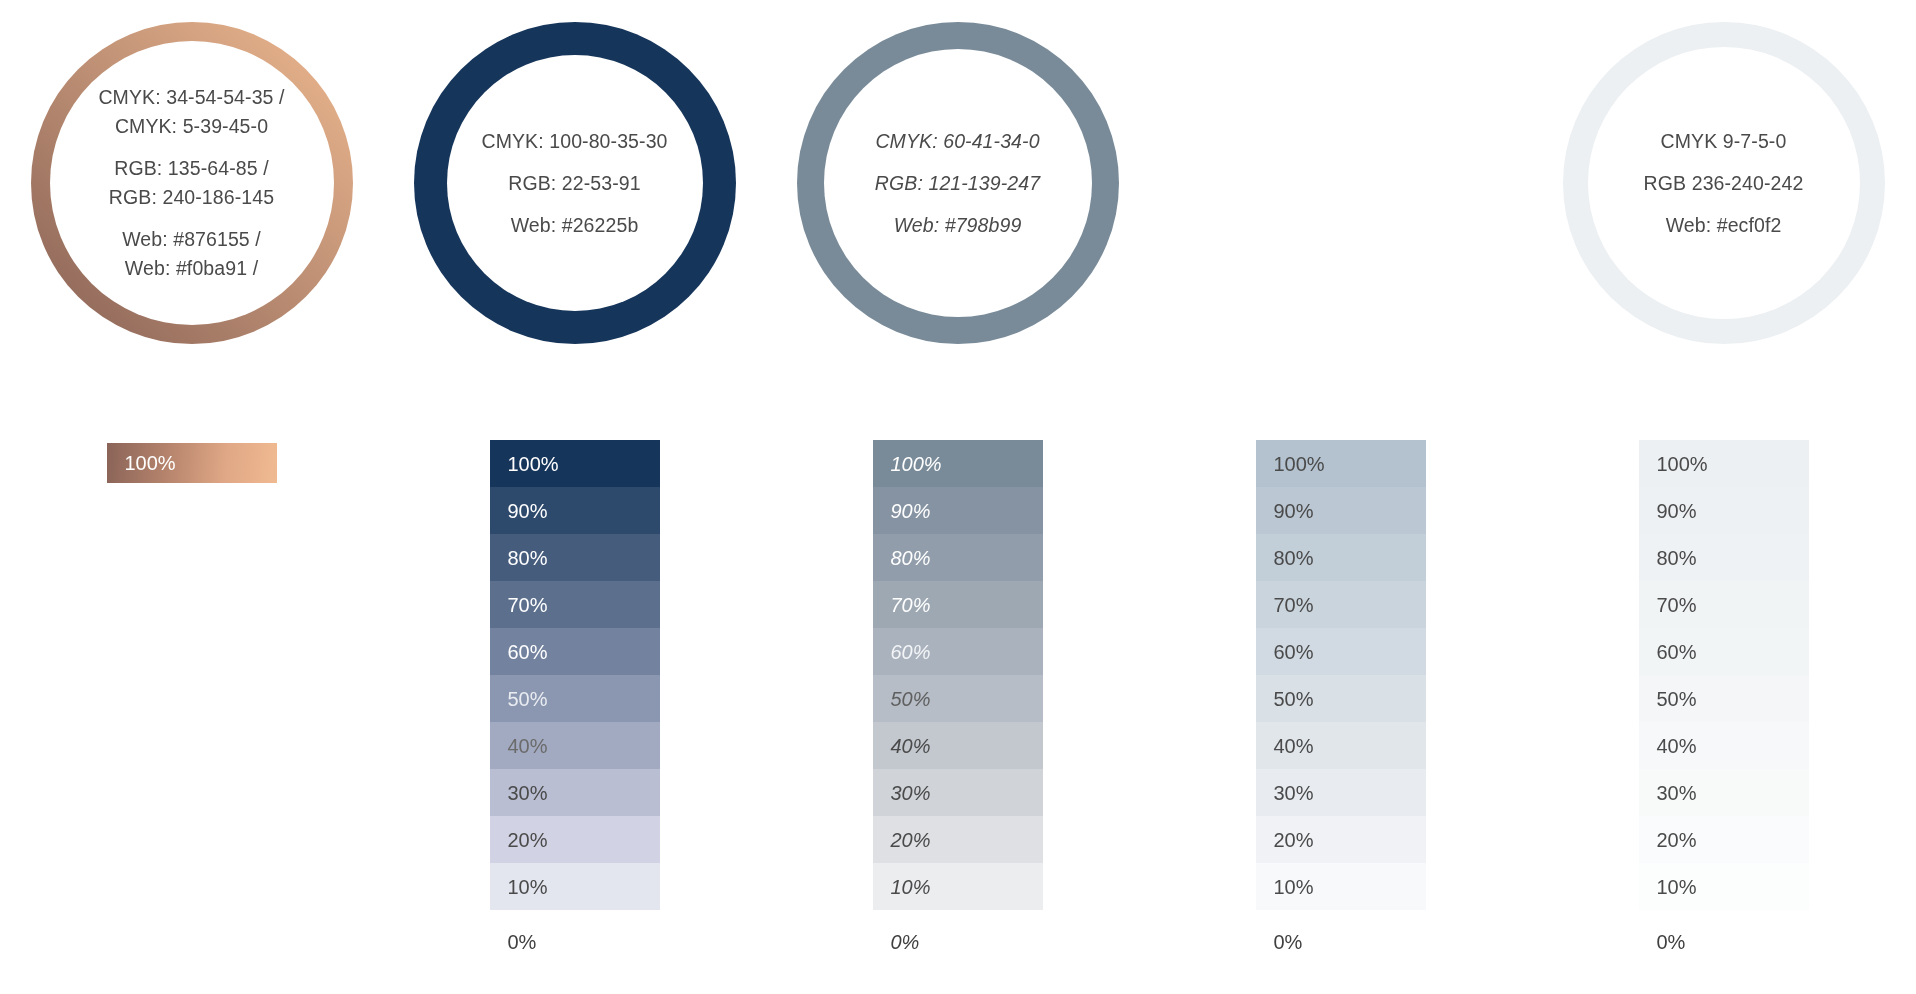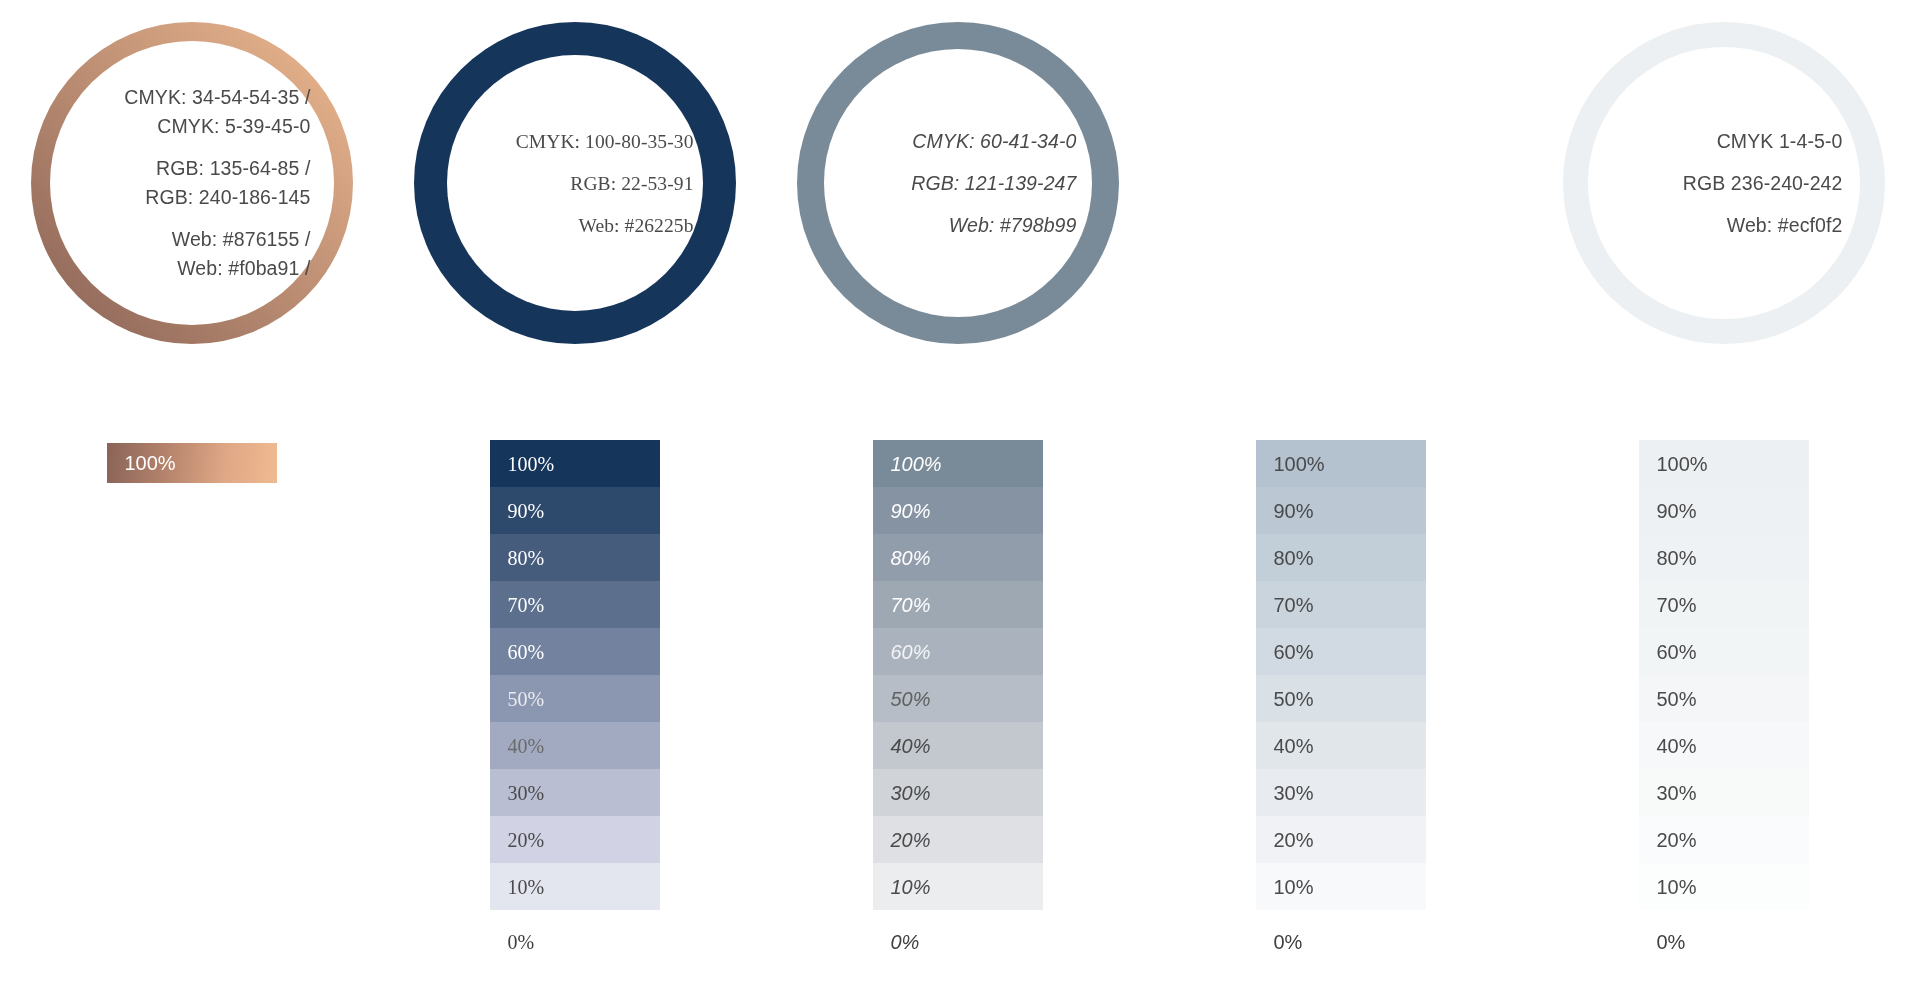--- a/index.html
+++ b/index.html
@@ -20,21 +20,21 @@
   }
 
   
   .swatch-column {
     position: absolute;
     top: 0;
     width: 383px;
     height: 994px;
   }
   .col-0 { left: 0px; }
-  .col-1 { left: 383px; font-family: Liberation Serif, serif; }
+  .col-1 { left: 383px; }
   .col-2 { left: 766px; font-style: italic; }
   .col-3 { left: 1149px; }
   .col-4 { left: 1532px; }
 
   
   .circle-wrap {
     position: absolute;
     top: 22px;
     left: 50%;
     transform: translateX(-50%);
@@ -57,21 +57,21 @@
   .ring-1::after { inset: 33px; }
   .ring-2::after { inset: 27px; }
   .ring-3::after { inset: 23px; }
   .ring-4::after { inset: 25px; }
 
   .circle-text {
     position: absolute;
     inset: 0;
     display: flex;
     flex-direction: column;
-    align-items: flex-end;
+    align-items: center;
     justify-content: center;
     z-index: 2;
     padding: 0 42px;
     text-align: center;
   }
   .circle-line {
     font-size: 19.5px;
     line-height: 29px;
     color: #4a4a4a;
     white-space: nowrap;
@@ -191,21 +191,21 @@
         <div class="tint-swatch" style="background: rgb(232, 236, 240); color: rgb(74, 74, 74);">30%</div>
         <div class="tint-swatch" style="background: rgb(240, 242, 245); color: rgb(74, 74, 74);">20%</div>
         <div class="tint-swatch" style="background: rgb(247, 249, 250); color: rgb(74, 74, 74);">10%</div>
         <div class="tint-zero">0%</div>
       </div>
     </div>
     <div class="swatch-column col-4">
       <div class="circle-wrap">
         <div class="circle-ring ring-4" style="background: rgb(236, 240, 242);"></div>
         <div class="circle-text">
-          <div class="circle-line">CMYK 1-4-5-0</div>
+          <div class="circle-line">CMYK 9-7-5-0</div>
           <div class="circle-line line-gap">RGB 236-240-242</div>
           <div class="circle-line line-gap">Web: #ecf0f2</div>
         </div>
       </div>
       <div class="tint-stack">
         <div class="tint-swatch" style="background: rgb(236, 240, 242); color: rgb(74, 74, 74);">100%</div>
         <div class="tint-swatch" style="background: rgb(237, 241, 243); color: rgb(74, 74, 74);">90%</div>
         <div class="tint-swatch" style="background: rgb(239, 242, 244); color: rgb(74, 74, 74);">80%</div>
         <div class="tint-swatch" style="background: rgb(241, 244, 245); color: rgb(74, 74, 74);">70%</div>
         <div class="tint-swatch" style="background: rgb(242, 245, 246); color: rgb(74, 74, 74);">60%</div>

